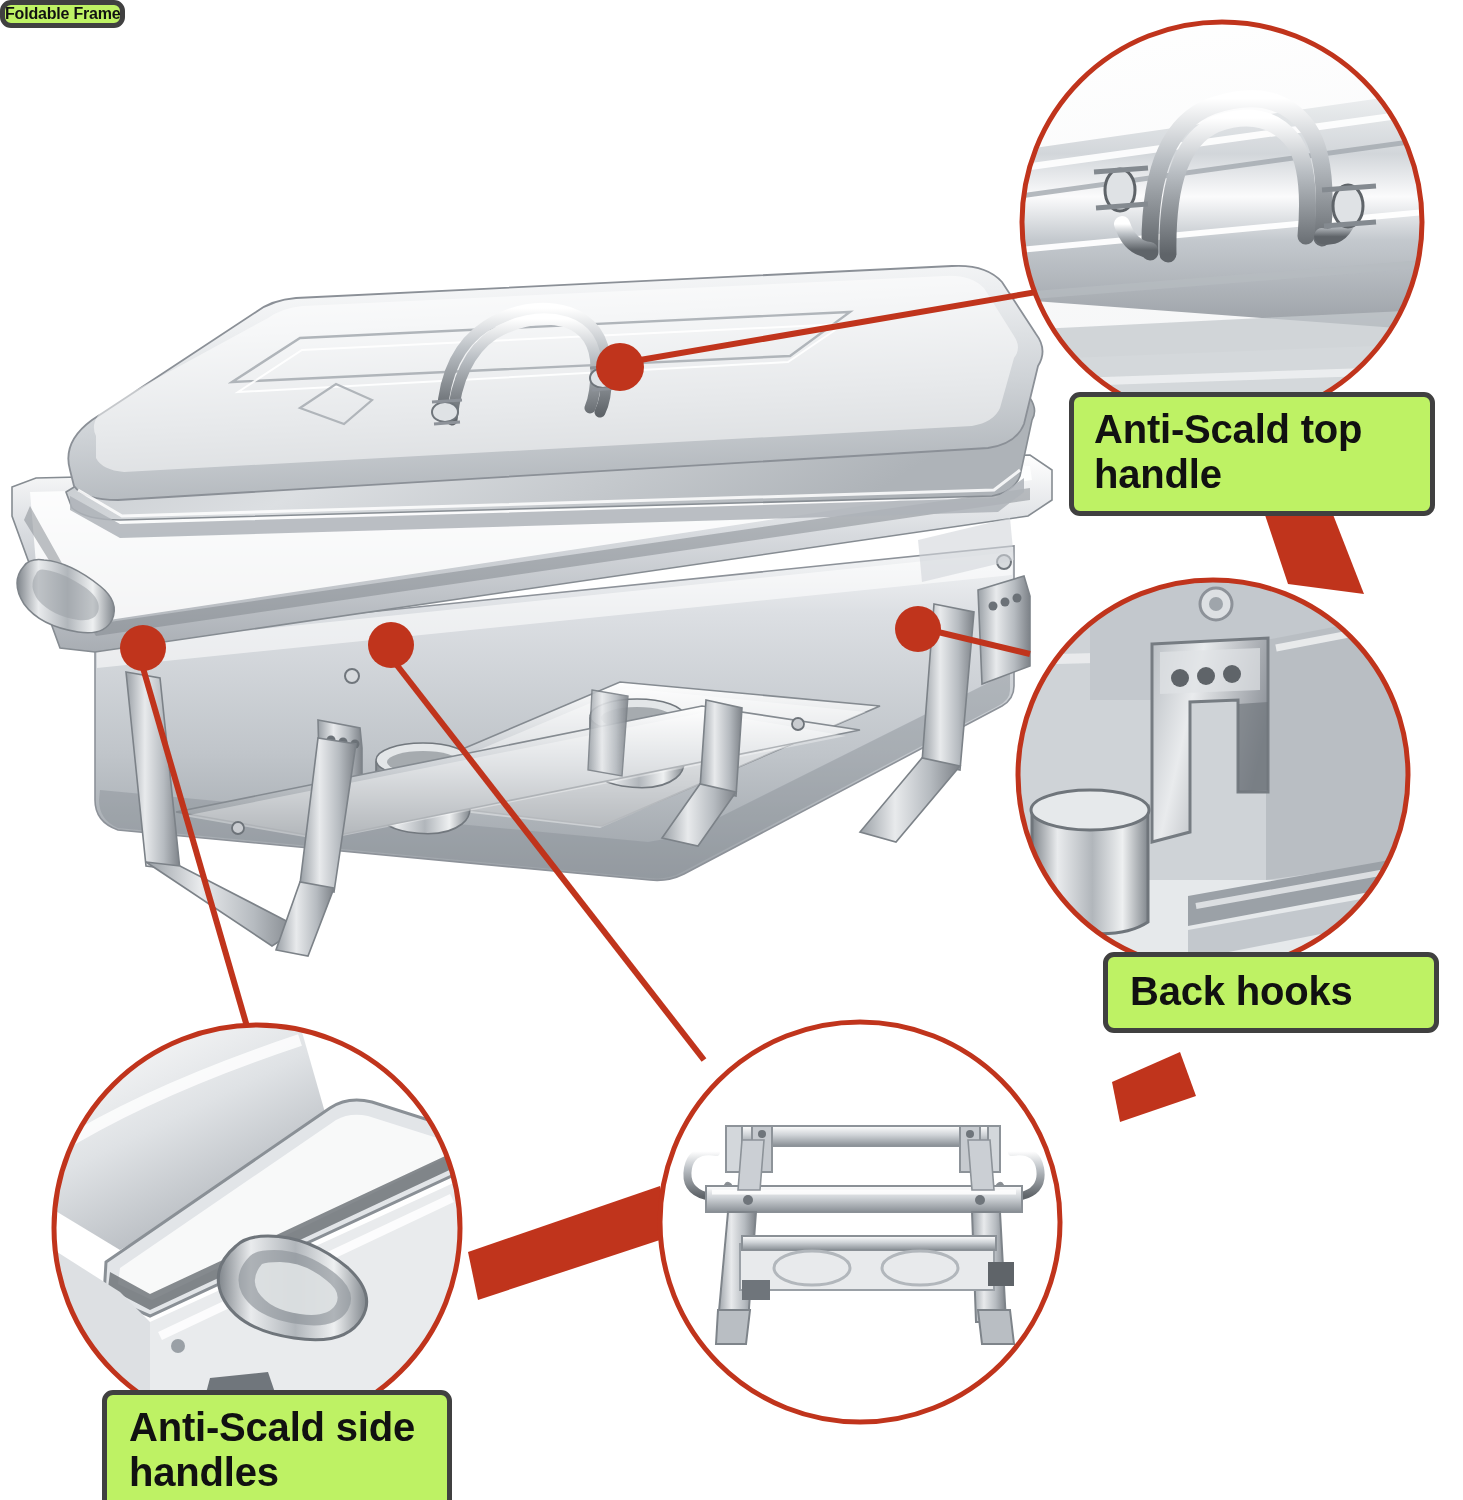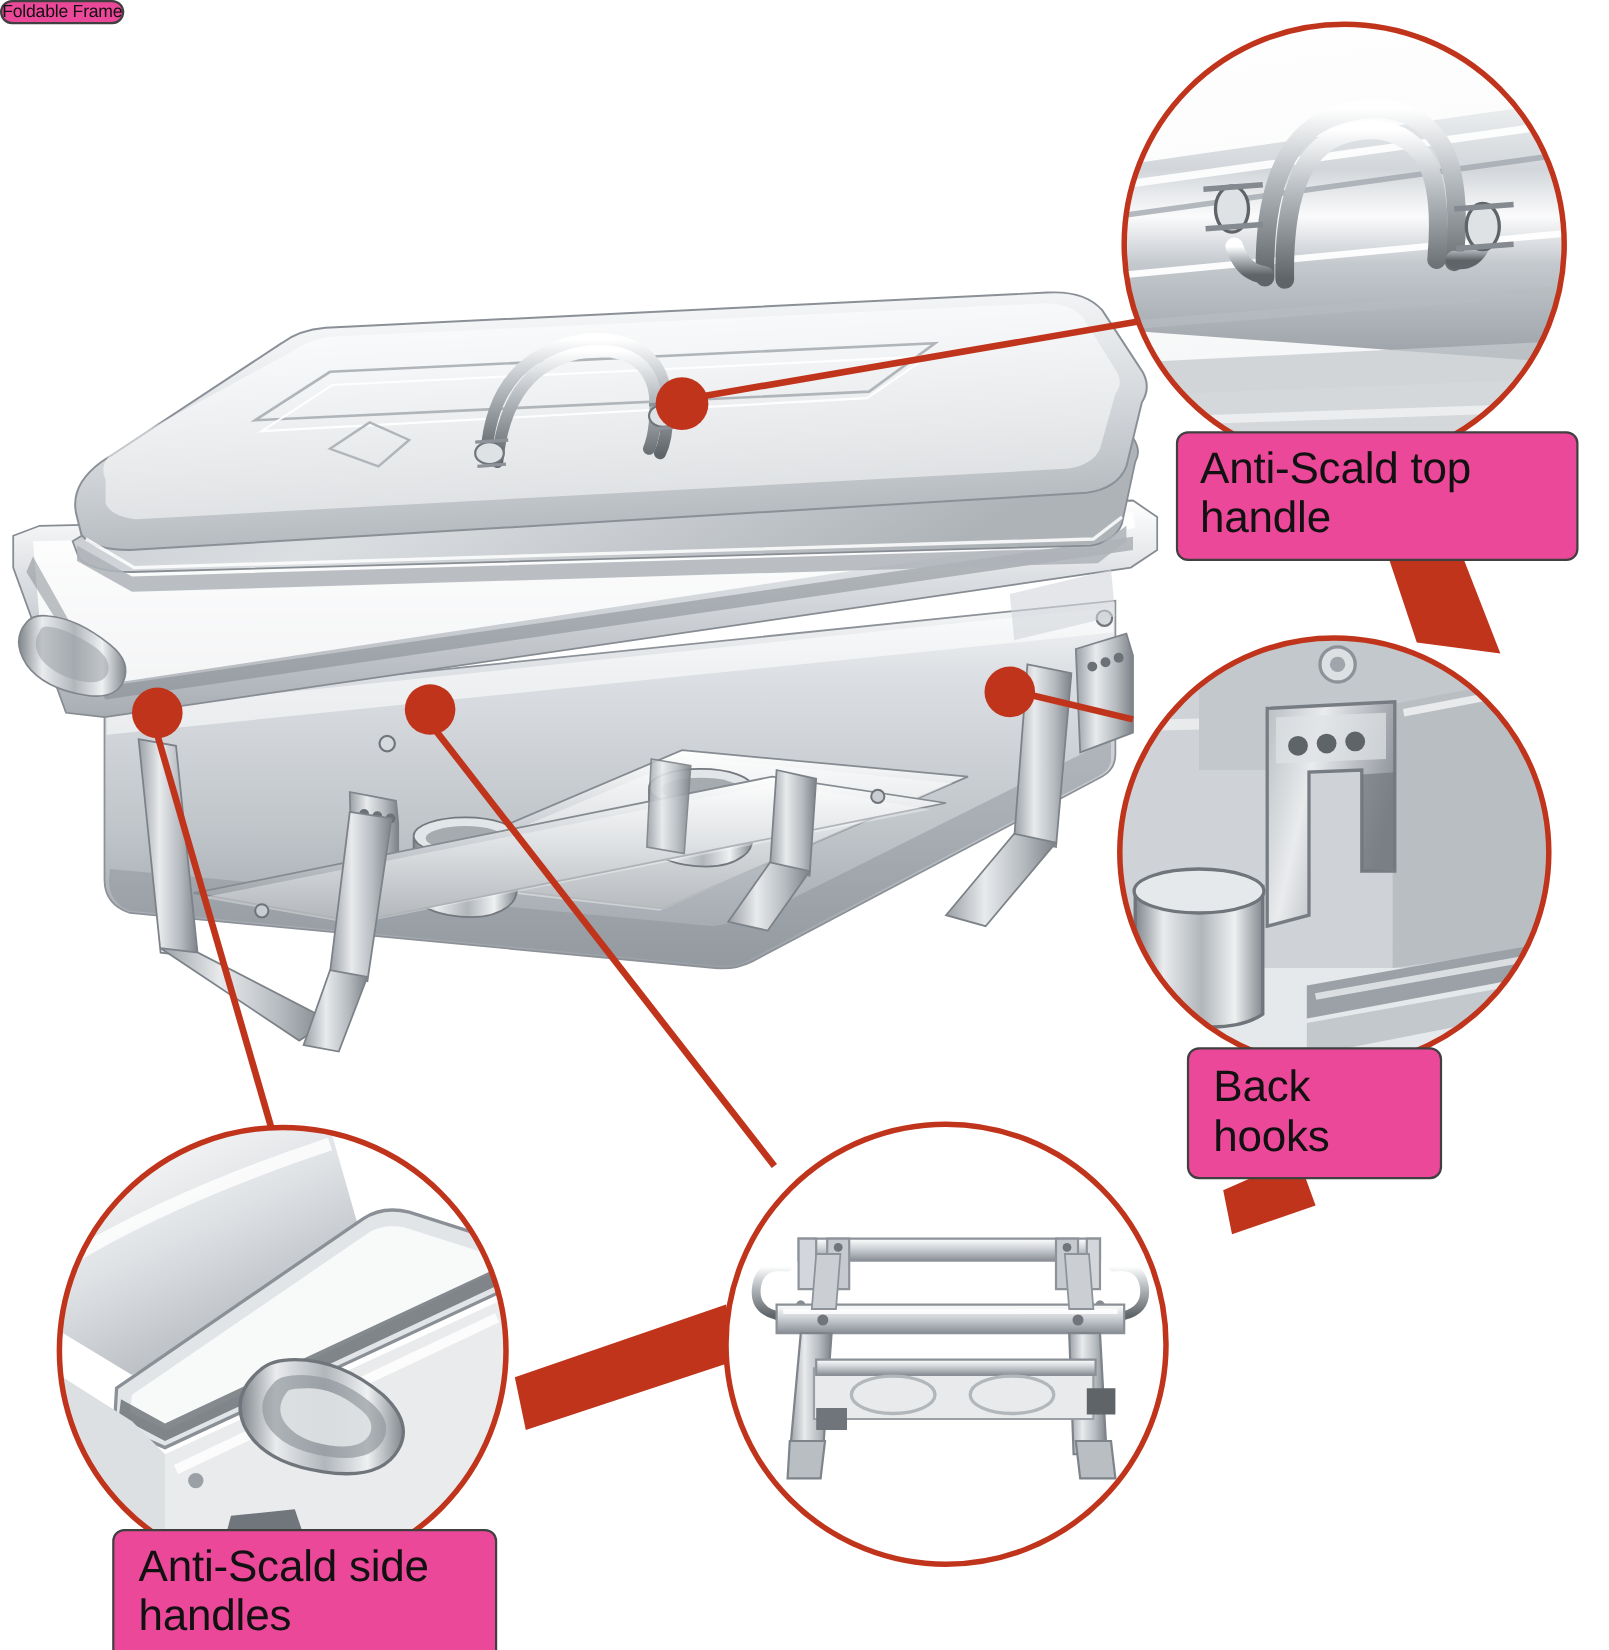--- a/index.html
+++ b/index.html
@@ -11,38 +11,39 @@
     position:relative;
     width:1463px;
     height:1500px;
     background:#ffffff;
     overflow:hidden;
   }
   .layer{position:absolute;left:0;top:0;width:1463px;height:1500px;}
   #svg-art{z-index:5;}
   .callout-label{
     position:absolute;
-    background:#ec4899;
-    border:2px solid #404040;
+    background:#bef264;
+    border:5px solid #404040;
     border-radius:11px;
     color:#111111;
     line-height:1.12;
     letter-spacing:-0.2px;
     white-space:pre-line;
     box-sizing:border-box;
     z-index:40;
+    font-weight:bold;
   }
   #label-top-handle{
     left:1069px; top:392px;
     width:366px; padding:10px 16px 14px 20px;
     font-size:40px;
   }
   #label-back-hooks{
-    left:1079px; top:952px;
-    width:232px; padding:12px 25px 14px 22px;
+    left:1103px; top:952px;
+    width:336px; padding:12px 25px 14px 22px;
     font-size:40px;
   }
   #label-side-handles{
     left:102px; top:1390px;
     width:350px; padding:10px 14px 16px 22px;
     font-size:40px;
   }
 </style>
 </head>
 <body>

